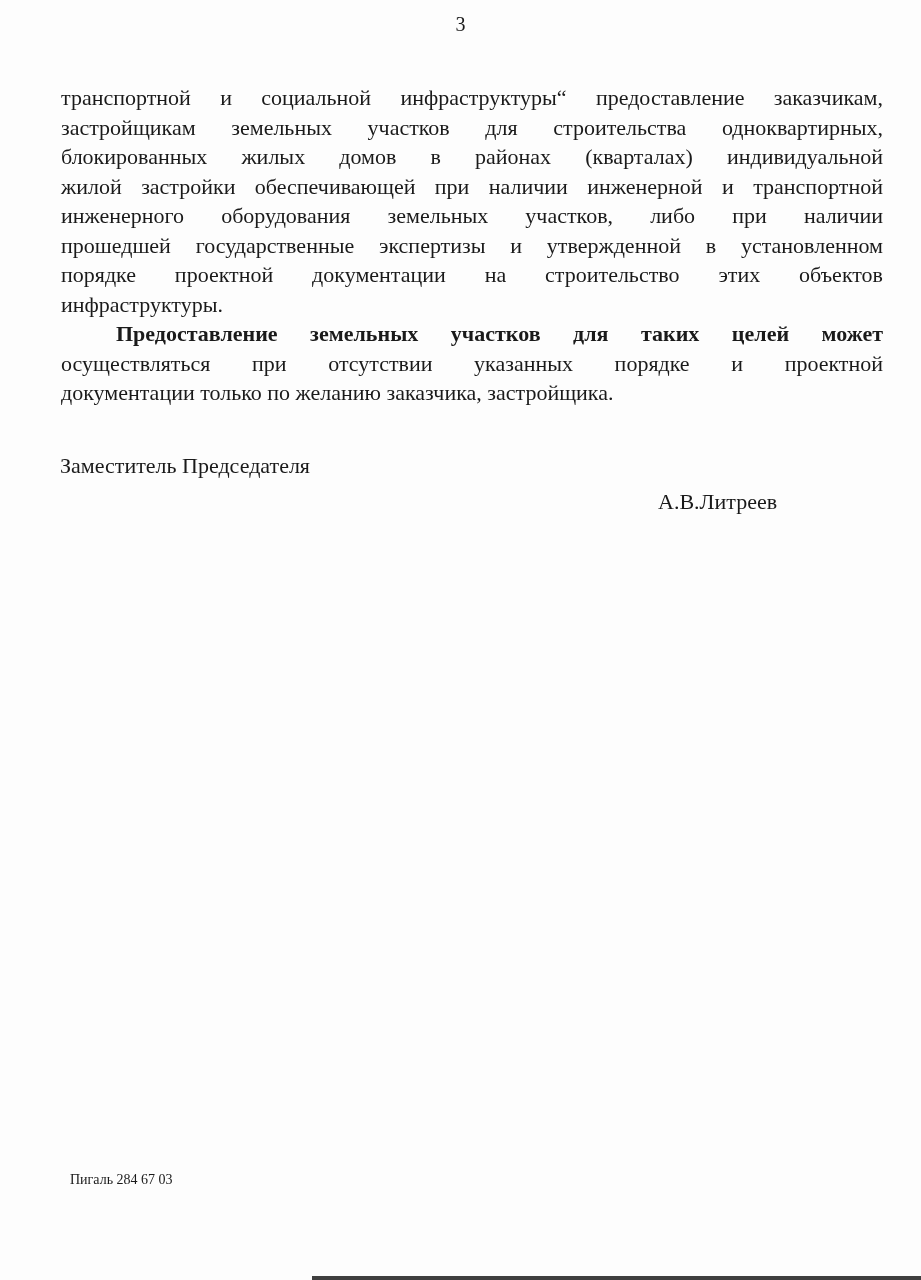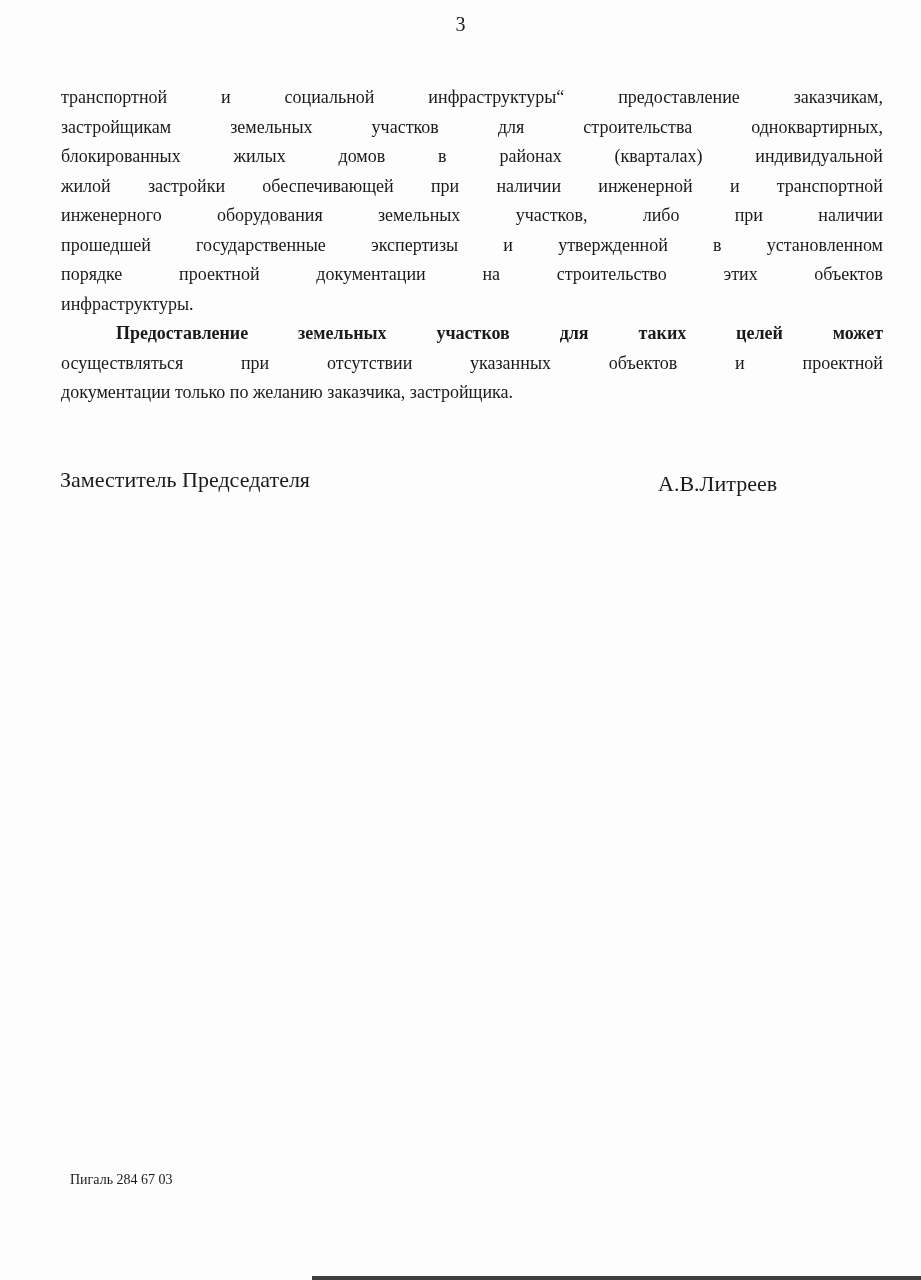--- a/index.html
+++ b/index.html
@@ -23,47 +23,47 @@
     right: 0;
     text-align: center;
     font-size: 20px;
     line-height: 24px;
   }
   .body-text {
     position: absolute;
     left: 61px;
     top: 83px;
     width: 822px;
-    font-size: 18px;
+    font-size: 22px;
     line-height: 29.5px;
   }
   .paragraph .line {
     text-align: justify;
     text-align-last: justify;
     white-space: normal;
   }
   .paragraph .line:last-child {
     text-align-last: left;
   }
   .indent-first .line:first-child {
     text-indent: 55px;
     font-weight: bold;
   }
   .signature-block {
     position: absolute;
     left: 60px;
-    top: 466px;
+    top: 452px;
     width: 822px;
     font-size: 22px;
     line-height: 28px;
   }
   .signature-name {
     position: absolute;
     left: 658px;
-    top: 470px;
+    top: 488px;
     font-size: 22px;
     line-height: 28px;
     text-align: center;
   }
   .footer-note {
     position: absolute;
     left: 62px;
     top: 1171px;
     font-size: 14px;
     line-height: 17px;
@@ -91,21 +91,21 @@
         <div class="line">застройщикам земельных участков для строительства одноквартирных,</div>
         <div class="line">блокированных жилых домов в районах (кварталах) индивидуальной</div>
         <div class="line">жилой застройки обеспечивающей при наличии инженерной и транспортной</div>
         <div class="line">инженерного оборудования земельных участков, либо при наличии</div>
         <div class="line">прошедшей государственные экспертизы и утвержденной в установленном</div>
         <div class="line">порядке проектной документации на строительство этих объектов</div>
         <div class="line">инфраструктуры.</div>
       </div>
     <div class="paragraph indent-first">
         <div class="line">Предоставление земельных участков для таких целей может</div>
-        <div class="line">осуществляться при отсутствии указанных объектов и проектной</div>
+        <div class="line">осуществляться при отсутствии указанных порядке и проектной</div>
         <div class="line">документации только по желанию заказчика, застройщика.</div>
       </div>
   </div>
 
   <div class="signature-block">
     <div>Заместитель Председателя</div>
   </div>
 
   <div class="signature-name">А.В.Литреев</div>
 

